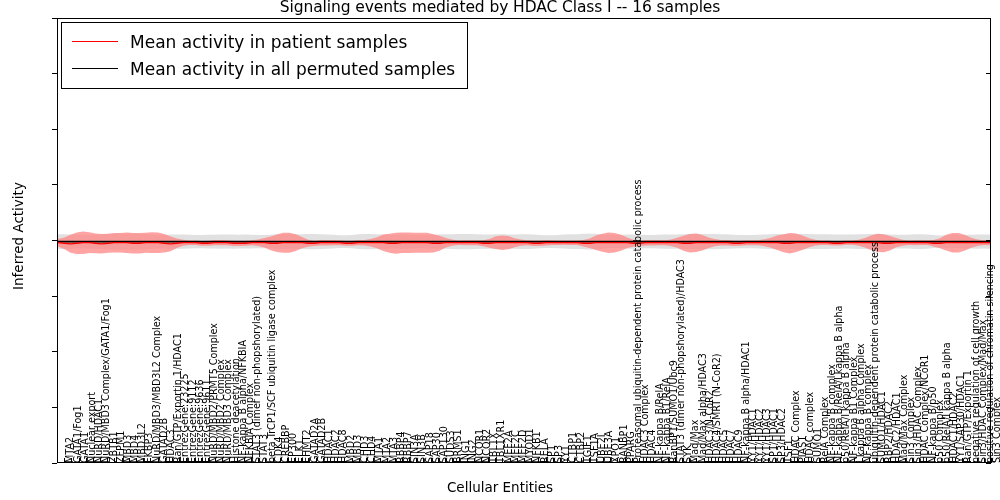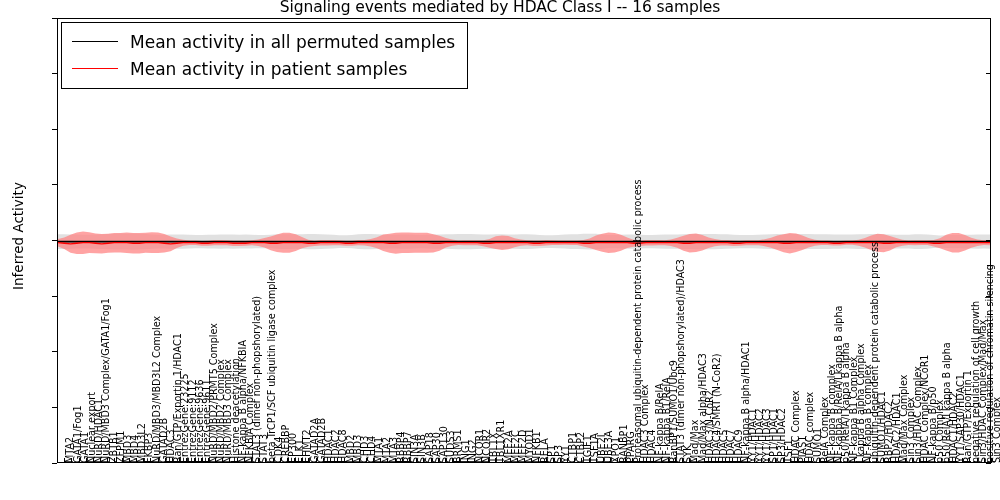--- a/index.html
+++ b/index.html
@@ -34,20 +34,21 @@
       font-size:9.6px;color:#000;white-space:nowrap;line-height:1;}
   .xtm{position:absolute;top:-5px;width:1px;height:5px;background:#000;}
 </style>
 </head>
 <body>
 
 <div id="root">
 
   <div class="title">Signaling events mediated by HDAC Class I -- 16 samples</div>
   <div class="ylabel">Inferred Activity</div>
+  <div class="xlabel">Cellular Entities</div>
 
   <div class="axes">
     <svg class="svgfull" viewBox="0 0 934 445" preserveAspectRatio="none">
       <g id="plot-g">
           <path d="M0.00 216.21 L6.27 216.26 L12.54 216.42 L18.81 216.59 L25.07 216.72 L31.34 216.68 L37.61 216.47 L43.88 216.21 L50.15 215.86 L56.42 215.71 L62.68 215.58 L68.95 215.61 L75.22 215.55 L81.49 215.75 L87.76 216.03 L94.03 216.51 L100.30 216.62 L106.56 216.68 L112.83 216.51 L119.10 216.50 L125.37 216.53 L131.64 216.73 L137.91 216.86 L144.17 216.86 L150.44 216.74 L156.71 216.65 L162.98 216.56 L169.25 216.57 L175.52 216.49 L181.79 216.62 L188.05 216.58 L194.32 216.76 L200.59 216.92 L206.86 217.01 L213.13 216.81 L219.40 216.32 L225.66 216.16 L231.93 216.15 L238.20 216.33 L244.47 216.11 L250.74 215.93 L257.01 215.90 L263.28 216.15 L269.54 216.51 L275.81 216.80 L282.08 217.22 L288.35 217.20 L294.62 216.91 L300.89 216.28 L307.15 215.96 L313.42 215.93 L319.69 216.18 L325.96 216.56 L332.23 216.76 L338.50 216.74 L344.77 216.45 L351.03 216.51 L357.30 216.73 L363.57 216.90 L369.84 216.69 L376.11 216.46 L382.38 216.36 L388.64 216.32 L394.91 216.13 L401.18 215.93 L407.45 215.85 L413.72 215.98 L419.99 216.20 L426.26 216.47 L432.52 216.39 L438.79 216.26 L445.06 216.22 L451.33 216.41 L457.60 216.51 L463.87 216.29 L470.13 216.19 L476.40 216.42 L482.67 216.88 L488.94 217.27 L495.21 217.26 L501.48 216.97 L507.74 216.59 L514.01 216.24 L520.28 216.13 L526.55 215.83 L532.82 215.73 L539.09 215.84 L545.36 216.39 L551.62 216.89 L557.89 217.02 L564.16 216.79 L570.43 216.46 L576.70 216.49 L582.97 216.72 L589.23 217.03 L595.50 216.88 L601.77 216.64 L608.04 216.37 L614.31 216.41 L620.58 216.40 L626.85 216.23 L633.11 216.07 L639.38 215.95 L645.65 215.92 L651.92 215.92 L658.19 215.96 L664.46 216.12 L670.72 216.32 L676.99 216.66 L683.26 216.93 L689.53 217.06 L695.80 216.88 L702.07 216.73 L708.34 216.36 L714.60 216.21 L720.87 216.01 L727.14 216.12 L733.41 216.08 L739.68 216.05 L745.95 216.01 L752.21 216.06 L758.48 216.16 L764.75 216.22 L771.02 216.31 L777.29 216.44 L783.56 216.52 L789.83 216.57 L796.09 216.43 L802.36 216.30 L808.63 216.18 L814.90 216.05 L821.17 216.00 L827.44 216.11 L833.70 216.39 L839.97 216.79 L846.24 216.77 L852.51 216.61 L858.78 216.16 L865.05 216.16 L871.32 216.48 L877.58 217.09 L883.85 217.36 L890.12 217.23 L896.39 216.98 L902.66 216.88 L908.93 216.76 L915.19 216.76 L921.46 216.56 L927.73 216.59 L934.00 216.50 L934.00 230.72 L927.73 230.63 L921.46 230.67 L915.19 230.47 L908.93 230.47 L902.66 230.34 L896.39 230.24 L890.12 229.99 L883.85 229.86 L877.58 230.14 L871.32 230.74 L865.05 231.07 L858.78 231.07 L852.51 230.61 L846.24 230.46 L839.97 230.44 L833.70 230.83 L827.44 231.11 L821.17 231.23 L814.90 231.17 L808.63 231.04 L802.36 230.92 L796.09 230.79 L789.83 230.66 L783.56 230.71 L777.29 230.79 L771.02 230.92 L764.75 231.00 L758.48 231.06 L752.21 231.16 L745.95 231.21 L739.68 231.17 L733.41 231.14 L727.14 231.10 L720.87 231.21 L714.60 231.02 L708.34 230.86 L702.07 230.50 L695.80 230.35 L689.53 230.17 L683.26 230.29 L676.99 230.56 L670.72 230.91 L664.46 231.10 L658.19 231.27 L651.92 231.30 L645.65 231.31 L639.38 231.28 L633.11 231.16 L626.85 231.00 L620.58 230.83 L614.31 230.82 L608.04 230.85 L601.77 230.59 L595.50 230.35 L589.23 230.20 L582.97 230.51 L576.70 230.73 L570.43 230.76 L564.16 230.43 L557.89 230.20 L551.62 230.33 L545.36 230.84 L539.09 231.39 L532.82 231.49 L526.55 231.40 L520.28 231.09 L514.01 230.98 L507.74 230.64 L501.48 230.26 L495.21 229.96 L488.94 229.96 L482.67 230.34 L476.40 230.80 L470.13 231.03 L463.87 230.93 L457.60 230.71 L451.33 230.81 L445.06 231.01 L438.79 230.97 L432.52 230.83 L426.26 230.76 L419.99 231.03 L413.72 231.25 L407.45 231.38 L401.18 231.30 L394.91 231.09 L388.64 230.91 L382.38 230.86 L376.11 230.77 L369.84 230.54 L363.57 230.32 L357.30 230.49 L351.03 230.72 L344.77 230.77 L338.50 230.49 L332.23 230.47 L325.96 230.67 L319.69 231.05 L313.42 231.30 L307.15 231.26 L300.89 230.95 L294.62 230.31 L288.35 230.02 L282.08 230.00 L275.81 230.42 L269.54 230.71 L263.28 231.08 L257.01 231.33 L250.74 231.29 L244.47 231.12 L238.20 230.90 L231.93 231.08 L225.66 231.07 L219.40 230.90 L213.13 230.41 L206.86 230.22 L200.59 230.30 L194.32 230.46 L188.05 230.65 L181.79 230.60 L175.52 230.74 L169.25 230.65 L162.98 230.67 L156.71 230.57 L150.44 230.49 L144.17 230.36 L137.91 230.36 L131.64 230.50 L125.37 230.70 L119.10 230.72 L112.83 230.72 L106.56 230.55 L100.30 230.60 L94.03 230.72 L87.76 231.20 L81.49 231.47 L75.22 231.67 L68.95 231.62 L62.68 231.64 L56.42 231.52 L50.15 231.36 L43.88 231.02 L37.61 230.76 L31.34 230.54 L25.07 230.51 L18.81 230.64 L12.54 230.80 L6.27 230.97 L0.00 231.01 Z" fill="#c8c8c8" fill-opacity="0.55" stroke="none"></path>
           <path d="M0.00 221.01 L6.27 219.45 L12.54 216.76 L18.81 214.57 L25.07 213.51 L31.34 214.31 L37.61 215.35 L43.88 216.06 L50.15 215.76 L56.42 214.96 L62.68 214.98 L68.95 214.38 L75.22 215.07 L81.49 214.92 L87.76 214.63 L94.03 214.32 L100.30 214.40 L106.56 215.91 L112.83 218.47 L119.10 220.51 L125.37 221.63 L131.64 222.53 L137.91 222.50 L144.17 222.91 L150.44 222.67 L156.71 222.06 L162.98 222.10 L169.25 222.15 L175.52 222.64 L181.79 222.64 L188.05 222.71 L194.32 222.22 L200.59 221.53 L206.86 219.95 L213.13 218.37 L219.40 216.47 L225.66 214.67 L231.93 214.67 L238.20 216.30 L244.47 219.05 L250.74 221.69 L257.01 222.63 L263.28 222.02 L269.54 222.05 L275.81 222.11 L282.08 222.19 L288.35 222.74 L294.62 222.68 L300.89 222.06 L307.15 222.01 L313.42 220.96 L319.69 219.23 L325.96 216.51 L332.23 215.72 L338.50 214.75 L344.77 214.50 L351.03 214.37 L357.30 214.63 L363.57 214.65 L369.84 214.68 L376.11 216.14 L382.38 217.79 L388.64 219.90 L394.91 221.56 L401.18 222.42 L407.45 222.27 L413.72 222.20 L419.99 222.16 L426.26 222.19 L432.52 220.90 L438.79 218.29 L445.06 217.47 L451.33 218.08 L457.60 220.21 L463.87 221.57 L470.13 222.14 L476.40 222.47 L482.67 222.45 L488.94 222.01 L495.21 222.31 L501.48 222.47 L507.74 222.59 L514.01 222.52 L520.28 222.41 L526.55 222.06 L532.82 220.50 L539.09 217.53 L545.36 215.69 L551.62 214.41 L557.89 215.02 L564.16 216.76 L570.43 219.50 L576.70 221.79 L582.97 222.56 L589.23 221.94 L595.50 221.98 L601.77 222.06 L608.04 222.19 L614.31 221.45 L620.58 219.77 L626.85 217.82 L633.11 215.98 L639.38 215.48 L645.65 216.96 L651.92 219.50 L658.19 221.06 L664.46 221.95 L670.72 221.98 L676.99 222.60 L683.26 222.69 L689.53 222.19 L695.80 222.24 L702.07 222.14 L708.34 221.23 L714.60 219.74 L720.87 217.36 L727.14 216.16 L733.41 215.06 L739.68 215.39 L745.95 217.43 L752.21 220.02 L758.48 221.68 L764.75 222.39 L771.02 222.48 L777.29 223.07 L783.56 223.08 L789.83 222.58 L796.09 222.57 L802.36 221.72 L808.63 219.97 L814.90 217.39 L821.17 215.71 L827.44 216.28 L833.70 218.08 L839.97 220.05 L846.24 221.68 L852.51 222.40 L858.78 222.30 L865.05 222.32 L871.32 222.34 L877.58 222.02 L883.85 220.16 L890.12 216.82 L896.39 214.99 L902.66 215.02 L908.93 216.94 L915.19 219.73 L921.46 221.55 L927.73 222.37 L934.00 222.29 L934.00 227.16 L927.73 227.08 L921.46 227.90 L915.19 229.72 L908.93 232.51 L902.66 234.43 L896.39 234.46 L890.12 232.63 L883.85 230.40 L877.58 228.54 L871.32 227.11 L865.05 227.13 L858.78 227.15 L852.51 227.05 L846.24 227.77 L839.97 229.40 L833.70 232.48 L827.44 234.28 L821.17 233.74 L814.90 232.06 L808.63 229.48 L802.36 227.73 L796.09 226.88 L789.83 226.87 L783.56 227.48 L777.29 227.49 L771.02 226.97 L764.75 227.06 L758.48 227.77 L752.21 229.43 L745.95 232.02 L739.68 234.06 L733.41 235.50 L727.14 234.41 L720.87 232.09 L714.60 229.71 L708.34 228.22 L702.07 227.31 L695.80 227.21 L689.53 227.26 L683.26 227.87 L676.99 227.97 L670.72 227.47 L664.46 227.50 L658.19 228.39 L651.92 229.95 L645.65 232.49 L639.38 233.97 L633.11 234.58 L626.85 232.74 L620.58 229.68 L614.31 228.00 L608.04 227.26 L601.77 227.39 L595.50 227.47 L589.23 227.51 L582.97 228.00 L576.70 228.77 L570.43 229.95 L564.16 232.69 L557.89 234.43 L551.62 235.04 L545.36 233.76 L539.09 231.92 L532.82 230.07 L526.55 228.51 L520.28 227.04 L514.01 226.93 L507.74 226.86 L501.48 226.98 L495.21 227.14 L488.94 227.44 L482.67 228.11 L476.40 228.10 L470.13 227.31 L463.87 227.88 L457.60 229.24 L451.33 231.37 L445.06 231.98 L438.79 231.16 L432.52 229.66 L426.26 228.37 L419.99 227.29 L413.72 227.25 L407.45 227.18 L401.18 227.03 L394.91 227.89 L388.64 229.55 L382.38 232.77 L376.11 234.43 L369.84 234.77 L363.57 234.80 L357.30 234.82 L351.03 235.08 L344.77 234.95 L338.50 235.81 L332.23 234.84 L325.96 232.94 L319.69 230.22 L313.42 228.49 L307.15 227.44 L300.89 227.39 L294.62 227.89 L288.35 227.82 L282.08 227.26 L275.81 227.34 L269.54 227.40 L263.28 227.43 L257.01 227.94 L250.74 228.87 L244.47 230.40 L238.20 233.15 L231.93 234.78 L225.66 234.78 L219.40 234.09 L213.13 232.19 L206.86 229.50 L200.59 227.92 L194.32 227.23 L188.05 227.85 L181.79 227.93 L175.52 227.92 L169.25 227.30 L162.98 227.35 L156.71 227.39 L150.44 227.89 L144.17 227.65 L137.91 226.95 L131.64 226.92 L125.37 227.82 L119.10 230.05 L112.83 233.21 L106.56 234.65 L100.30 235.05 L94.03 235.13 L87.76 234.82 L81.49 235.64 L75.22 235.49 L68.95 235.07 L62.68 234.47 L56.42 234.49 L50.15 234.81 L43.88 235.61 L37.61 235.21 L31.34 235.14 L25.07 235.94 L18.81 235.99 L12.54 234.91 L6.27 231.12 L0.00 228.44 Z" fill="#ff8080" fill-opacity="0.72" stroke="none"></path>
           <path d="M0.00 223.61 L6.27 223.61 L12.54 223.61 L18.81 223.61 L25.07 223.61 L31.34 223.61 L37.61 223.61 L43.88 223.61 L50.15 223.61 L56.42 223.61 L62.68 223.61 L68.95 223.61 L75.22 223.61 L81.49 223.61 L87.76 223.61 L94.03 223.61 L100.30 223.61 L106.56 223.61 L112.83 223.61 L119.10 223.61 L125.37 223.61 L131.64 223.61 L137.91 223.61 L144.17 223.61 L150.44 223.61 L156.71 223.61 L162.98 223.61 L169.25 223.61 L175.52 223.61 L181.79 223.61 L188.05 223.61 L194.32 223.61 L200.59 223.61 L206.86 223.61 L213.13 223.61 L219.40 223.61 L225.66 223.61 L231.93 223.61 L238.20 223.61 L244.47 223.61 L250.74 223.61 L257.01 223.61 L263.28 223.61 L269.54 223.61 L275.81 223.61 L282.08 223.61 L288.35 223.61 L294.62 223.61 L300.89 223.61 L307.15 223.61 L313.42 223.61 L319.69 223.61 L325.96 223.61 L332.23 223.61 L338.50 223.61 L344.77 223.61 L351.03 223.61 L357.30 223.61 L363.57 223.61 L369.84 223.61 L376.11 223.61 L382.38 223.61 L388.64 223.61 L394.91 223.61 L401.18 223.61 L407.45 223.61 L413.72 223.61 L419.99 223.61 L426.26 223.61 L432.52 223.61 L438.79 223.61 L445.06 223.61 L451.33 223.61 L457.60 223.61 L463.87 223.61 L470.13 223.61 L476.40 223.61 L482.67 223.61 L488.94 223.61 L495.21 223.61 L501.48 223.61 L507.74 223.61 L514.01 223.61 L520.28 223.61 L526.55 223.61 L532.82 223.61 L539.09 223.61 L545.36 223.61 L551.62 223.61 L557.89 223.61 L564.16 223.61 L570.43 223.61 L576.70 223.61 L582.97 223.61 L589.23 223.61 L595.50 223.61 L601.77 223.61 L608.04 223.61 L614.31 223.61 L620.58 223.61 L626.85 223.61 L633.11 223.61 L639.38 223.61 L645.65 223.61 L651.92 223.61 L658.19 223.61 L664.46 223.61 L670.72 223.61 L676.99 223.61 L683.26 223.61 L689.53 223.61 L695.80 223.61 L702.07 223.61 L708.34 223.61 L714.60 223.61 L720.87 223.61 L727.14 223.61 L733.41 223.61 L739.68 223.61 L745.95 223.61 L752.21 223.61 L758.48 223.61 L764.75 223.61 L771.02 223.61 L777.29 223.61 L783.56 223.61 L789.83 223.61 L796.09 223.61 L802.36 223.61 L808.63 223.61 L814.90 223.61 L821.17 223.61 L827.44 223.61 L833.70 223.61 L839.97 223.61 L846.24 223.61 L852.51 223.61 L858.78 223.61 L865.05 223.61 L871.32 223.61 L877.58 223.61 L883.85 223.61 L890.12 223.61 L896.39 223.61 L902.66 223.61 L908.93 223.61 L915.19 223.61 L921.46 223.61 L927.73 223.61 L934.00 223.61" fill="none" stroke="#000000" stroke-width="1.6"></path>
           <path d="M0.00 224.72 L6.27 225.28 L12.54 225.84 L18.81 225.28 L25.07 224.72 L31.34 224.72 L37.61 225.28 L43.88 225.84 L50.15 225.28 L56.42 224.72 L62.68 224.72 L68.95 224.72 L75.22 225.28 L81.49 225.28 L87.76 224.72 L94.03 224.72 L100.30 224.72 L106.56 225.28 L112.83 225.84 L119.10 225.28 L125.37 224.72 L131.64 224.72 L137.91 224.72 L144.17 225.28 L150.44 225.28 L156.71 224.72 L162.98 224.72 L169.25 224.72 L175.52 225.28 L181.79 225.28 L188.05 225.28 L194.32 224.72 L200.59 224.72 L206.86 224.72 L213.13 225.28 L219.40 225.28 L225.66 224.72 L231.93 224.72 L238.20 224.72 L244.47 224.72 L250.74 225.28 L257.01 225.28 L263.28 224.72 L269.54 224.72 L275.81 224.72 L282.08 224.72 L288.35 225.28 L294.62 225.28 L300.89 224.72 L307.15 224.72 L313.42 224.72 L319.69 224.72 L325.96 224.72 L332.23 225.28 L338.50 225.28 L344.77 224.72 L351.03 224.72 L357.30 224.72 L363.57 224.72 L369.84 224.72 L376.11 225.28 L382.38 225.28 L388.64 224.72 L394.91 224.72 L401.18 224.72 L407.45 224.72 L413.72 224.72 L419.99 224.72 L426.26 225.28 L432.52 225.28 L438.79 224.72 L445.06 224.72 L451.33 224.72 L457.60 224.72 L463.87 224.72 L470.13 224.72 L476.40 225.28 L482.67 225.28 L488.94 224.72 L495.21 224.72 L501.48 224.72 L507.74 224.72 L514.01 224.72 L520.28 224.72 L526.55 225.28 L532.82 225.28 L539.09 224.72 L545.36 224.72 L551.62 224.72 L557.89 224.72 L564.16 224.72 L570.43 224.72 L576.70 225.28 L582.97 225.28 L589.23 224.72 L595.50 224.72 L601.77 224.72 L608.04 224.72 L614.31 224.72 L620.58 224.72 L626.85 225.28 L633.11 225.28 L639.38 224.72 L645.65 224.72 L651.92 224.72 L658.19 224.72 L664.46 224.72 L670.72 224.72 L676.99 225.28 L683.26 225.28 L689.53 224.72 L695.80 224.72 L702.07 224.72 L708.34 224.72 L714.60 224.72 L720.87 224.72 L727.14 225.28 L733.41 225.28 L739.68 224.72 L745.95 224.72 L752.21 224.72 L758.48 224.72 L764.75 224.72 L771.02 224.72 L777.29 225.28 L783.56 225.28 L789.83 224.72 L796.09 224.72 L802.36 224.72 L808.63 224.72 L814.90 224.72 L821.17 224.72 L827.44 225.28 L833.70 225.28 L839.97 224.72 L846.24 224.72 L852.51 224.72 L858.78 224.72 L865.05 224.72 L871.32 224.72 L877.58 225.28 L883.85 225.28 L890.12 224.72 L896.39 224.72 L902.66 224.72 L908.93 224.72 L915.19 224.72 L921.46 224.72 L927.73 224.72 L934.00 224.72" fill="none" stroke="#ff0000" stroke-width="1.3"></path>
         </g>
     </svg>
@@ -333,22 +334,22 @@
       <div class="xtm" style="left: 919.631px;"></div>
       <div class="xt" style="left: 923.031px;">positive regulation of chromatin silencing</div>
       <div class="xtm" style="left: 926.815px;"></div>
       <div class="xt" style="left: 930.215px;">Sin3 Complex</div>
       <div class="xtm" style="left: 934px;"></div>
       <div class="xt" style="left: 937.4px;">Histones</div>
     </div>
 
   <div class="legend">
     <div class="legrow">
+      <span class="legline red"></span>
+      <span class="legtxt">Mean activity in patient samples</span>
+    </div>
+    <div class="legrow">
       <span class="legline"></span>
       <span class="legtxt">Mean activity in all permuted samples</span>
     </div>
-    <div class="legrow">
-      <span class="legline red"></span>
-      <span class="legtxt">Mean activity in patient samples</span>
-    </div>
   </div>
 
 </div>
 
 </body></html>

